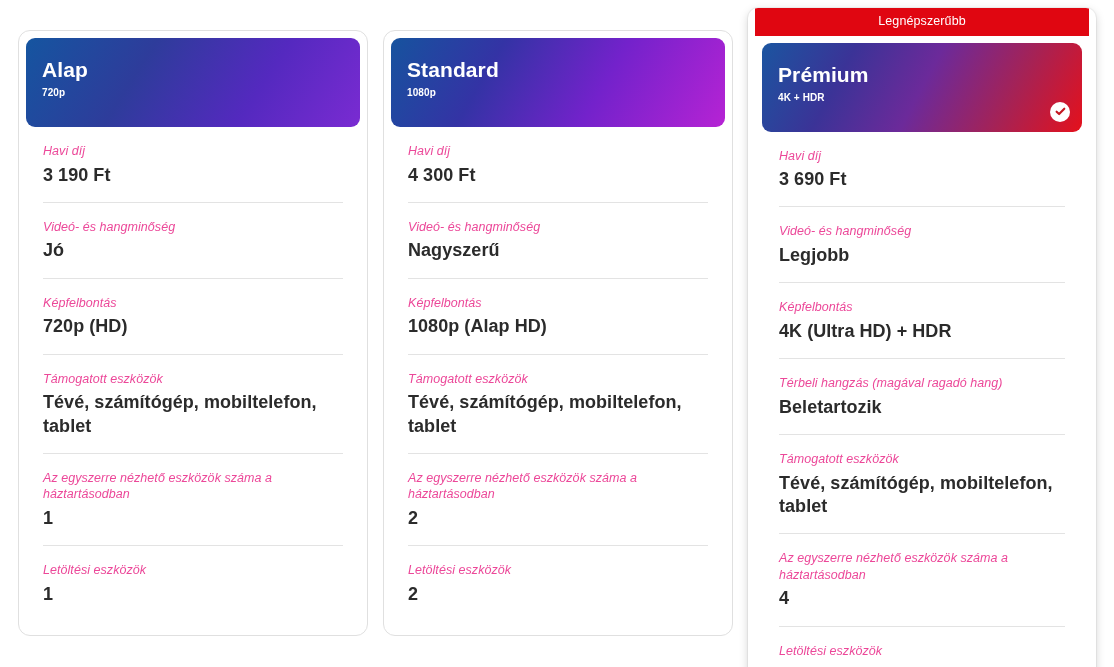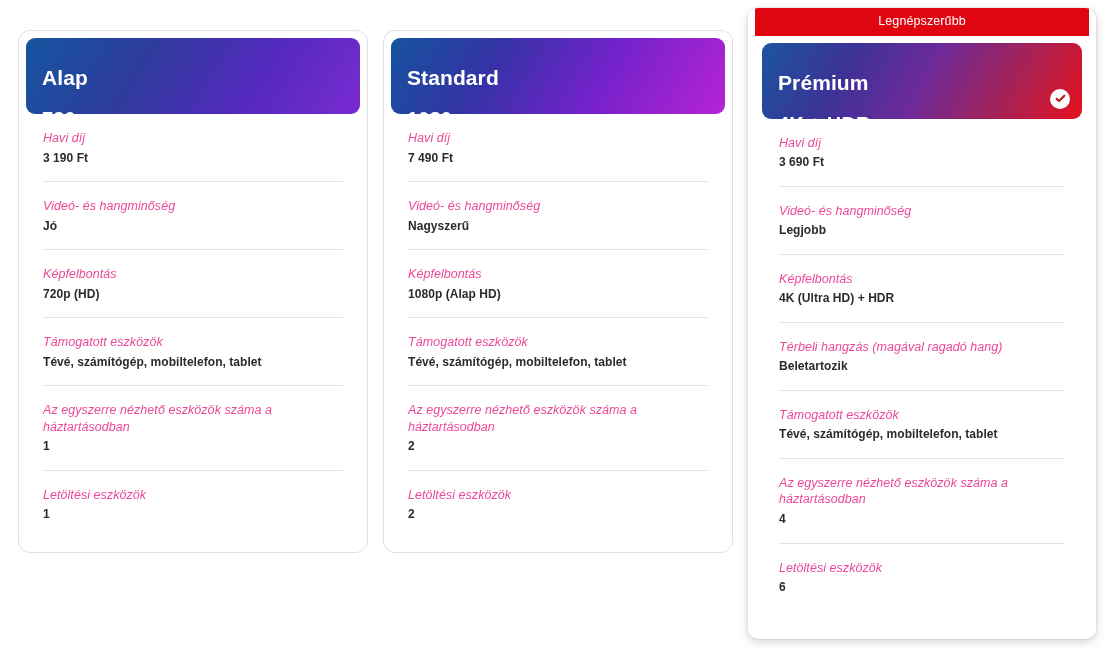--- a/index.html
+++ b/index.html
@@ -62,22 +62,22 @@
   .featured-inner {
     padding: 7px 7px 14px 7px;
     display: flex;
     flex-direction: column;
   }
 
   
   .plan-header {
     position: relative;
     border-radius: 9px;
-    height: 76px;
-    padding: 28px 16px 0 16px;
+    height: 89px;
+    padding: 20px 16px 0 16px;
     color: #ffffff;
     overflow: hidden;
     flex: none;
   }
 
   .plan-header.g-basic {
     background: linear-gradient(122deg, #1555a0 0%, #2e3c9b 34%, #5429bf 68%, #7a2bd2 100%);
   }
   .plan-header.g-standard {
     background: linear-gradient(120deg, #16539e 0%, #3433a5 30%, #7322cb 62%, #b623d4 100%);
@@ -87,23 +87,23 @@
   }
 
   .plan-name {
     font-size: 21px;
     font-weight: 700;
     line-height: 1.15;
     letter-spacing: .1px;
   }
 
   .plan-sub {
-    font-size: 20px;
+    font-size: 10px;
     font-weight: 700;
-    margin-top: 18px;
+    margin-top: 5px;
     letter-spacing: .1px;
   }
 
   .selected-check {
     position: absolute;
     right: 12px;
     bottom: 10px;
     width: 20px;
     height: 20px;
     border-radius: 50%;
@@ -129,21 +129,21 @@
 
   .feature-label {
     font-size: 12.5px;
     color: #ec4899;
     line-height: 1.32;
     letter-spacing: .05px;
     font-style: italic;
   }
 
   .feature-value {
-    font-size: 12px;
+    font-size: 18px;
     color: #2b2b2b;
     font-weight: 700;
     line-height: 1.3;
     margin-top: 4px;
     letter-spacing: .05px;
   }
 </style>
 </head>
 <body>
 
@@ -183,21 +183,21 @@
   </div>
 
   <div class="plan-card">
     <div class="plan-header g-standard">
       <div class="plan-name">Standard</div>
       <div class="plan-sub">1080p</div>
     </div>
     <div class="features">
       <div class="feature-row">
         <div class="feature-label">Havi díj</div>
-        <div class="feature-value">7 490 Ft</div>
+        <div class="feature-value">4 300 Ft</div>
       </div>
       <div class="feature-row">
         <div class="feature-label">Videó- és hangminőség</div>
         <div class="feature-value">Nagyszerű</div>
       </div>
       <div class="feature-row">
         <div class="feature-label">Képfelbontás</div>
         <div class="feature-value">1080p (Alap HD)</div>
       </div>
       <div class="feature-row">

